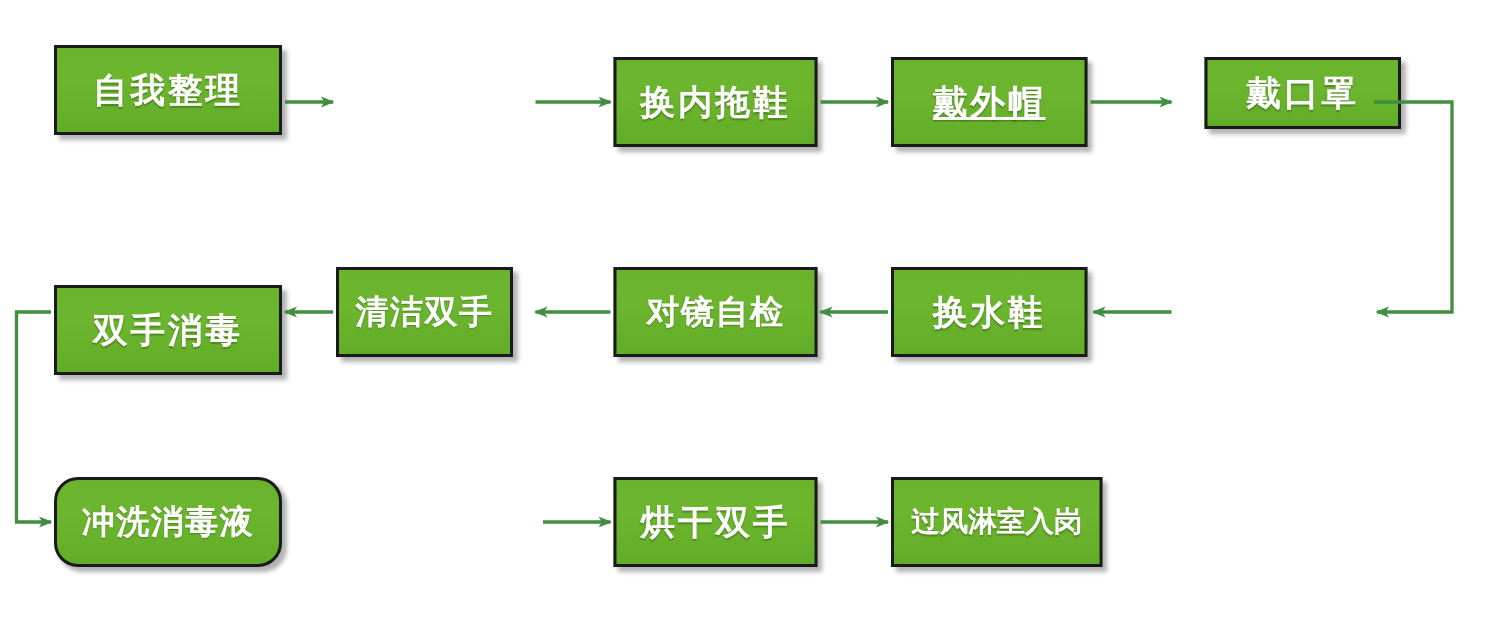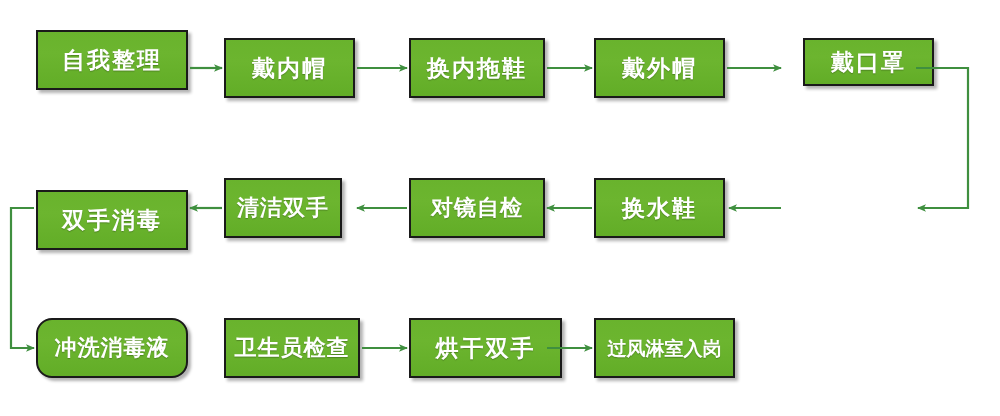--- a/index.html
+++ b/index.html
@@ -53,29 +53,26 @@
 </style>
 </head>
 <body>
 
 <div id="canvas">
 
   <div class="node" style="left:36px; top:30px; width:152px; height:60px;">
     <span class="label fs-big">自我整理</span>
   </div>
 
-  <div class="node" style="left:224px; top:38px; width:131px; height:60px;">
-    <span class="label fs-big">戴内帽</span>
-  </div>
 
   <div class="node" style="left:409px; top:38px; width:136px; height:60px;">
     <span class="label fs-big">换内拖鞋</span>
   </div>
 
-  <div class="node" style="left:594px; top:38px; width:131px; height:60px;">
+  <div class="node" style="left:594px; top:38px; width:131px; height:60px;text-decoration:underline;">
     <span class="label fs-big">戴外帽</span>
   </div>
 
   <div class="node" style="left:783px; top:38px; width:131px; height:48px;margin-left:20px;">
     <span class="label fs-big">戴口罩</span>
   </div>
 
   <div class="node" style="left:36px; top:178px; width:152px; height:60px;margin-top:12px;">
     <span class="label fs-big">双手消毒</span>
   </div>
@@ -90,25 +87,22 @@
 
   <div class="node" style="left:594px; top:178px; width:131px; height:60px;">
     <span class="label fs-big">换水鞋</span>
   </div>
 
 
   <div class="node" style="left:36px; top:318px; width:152px; height:60px;border-radius:16px;">
     <span class="label fs-mid">冲洗消毒液</span>
   </div>
 
-  <div class="node" style="left:224px; top:318px; width:136px; height:60px;">
-    <span class="label fs-mid">卫生员检查</span>
-  </div>
 
-  <div class="node" style="left:409px; top:318px; width:153px; height:60px;">
+  <div class="node" style="left:409px; top:318px; width:136px; height:60px;">
     <span class="label fs-big">烘干双手</span>
   </div>
 
   <div class="node" style="left:594px; top:318px; width:141px; height:60px;text-align:right;">
     <span class="label fs-small">过风淋室入岗</span>
   </div>
 
   <div class="conn" style="left:0; top:0; width:1000px; height:416px;">
     <svg width="1000" height="416" viewBox="0 0 1000 416" xmlns="http://www.w3.org/2000/svg">
       <defs>

